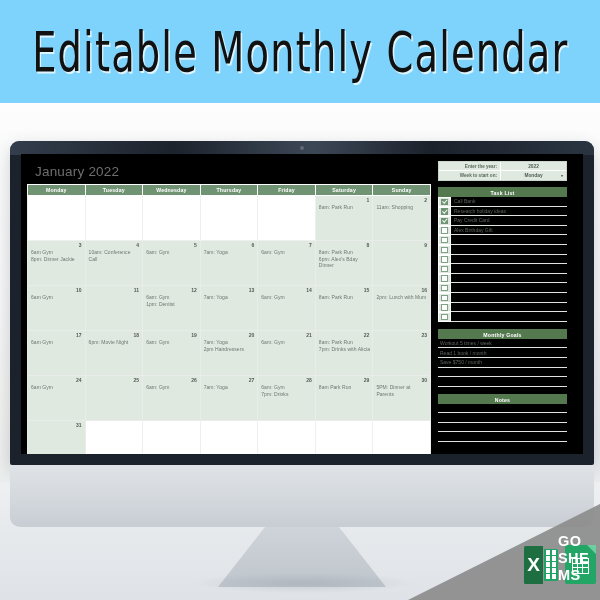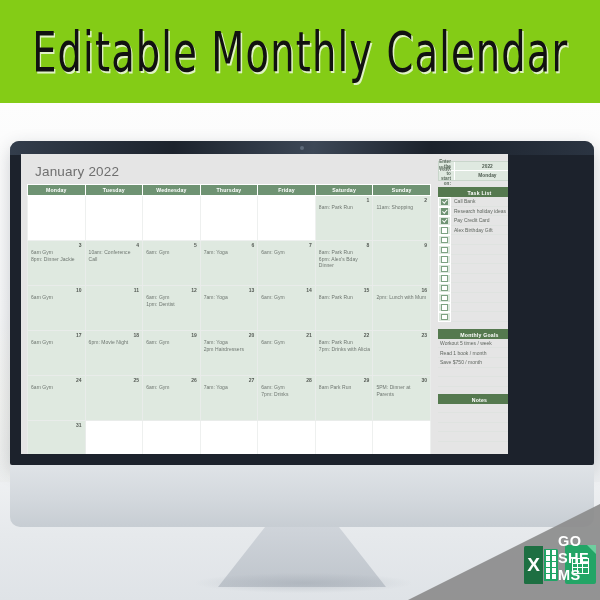--- a/index.html
+++ b/index.html
@@ -19,21 +19,21 @@
     overflow: hidden;
     background: #ffffff;
   }
 
   
   .banner {
     position: absolute;
     top: 0; left: 0;
     width: 600px;
     height: 103px;
-    background: #84cc16;
+    background: #7dd3fc;
     display: flex;
     align-items: center;
     justify-content: center;
   }
   .banner-title {
     font-family: "DejaVu Sans", sans-serif;
     font-size: 40px;
     letter-spacing: 1.2px;
     color: #111111;
     white-space: nowrap;
@@ -117,23 +117,23 @@
     left: 196px;
     top: 470px;
     width: 215px;
     height: 20px;
     background: radial-gradient(ellipse at center, rgba(150,158,168,0.38) 0%, rgba(255,255,255,0) 72%);
   }
 
   
   .screen {
     position: relative;
-    width: 487px;
+    width: 562px;
     height: 300px;
-    background: #e5e5e5;
+    background: #000000;
     overflow: hidden;
     display: flex;
     padding: 6px 16px 4px 6px;
   }
 
   .sheet-left {
     width: 404px;
     flex: 0 0 404px;
   }
   .sheet-right {

